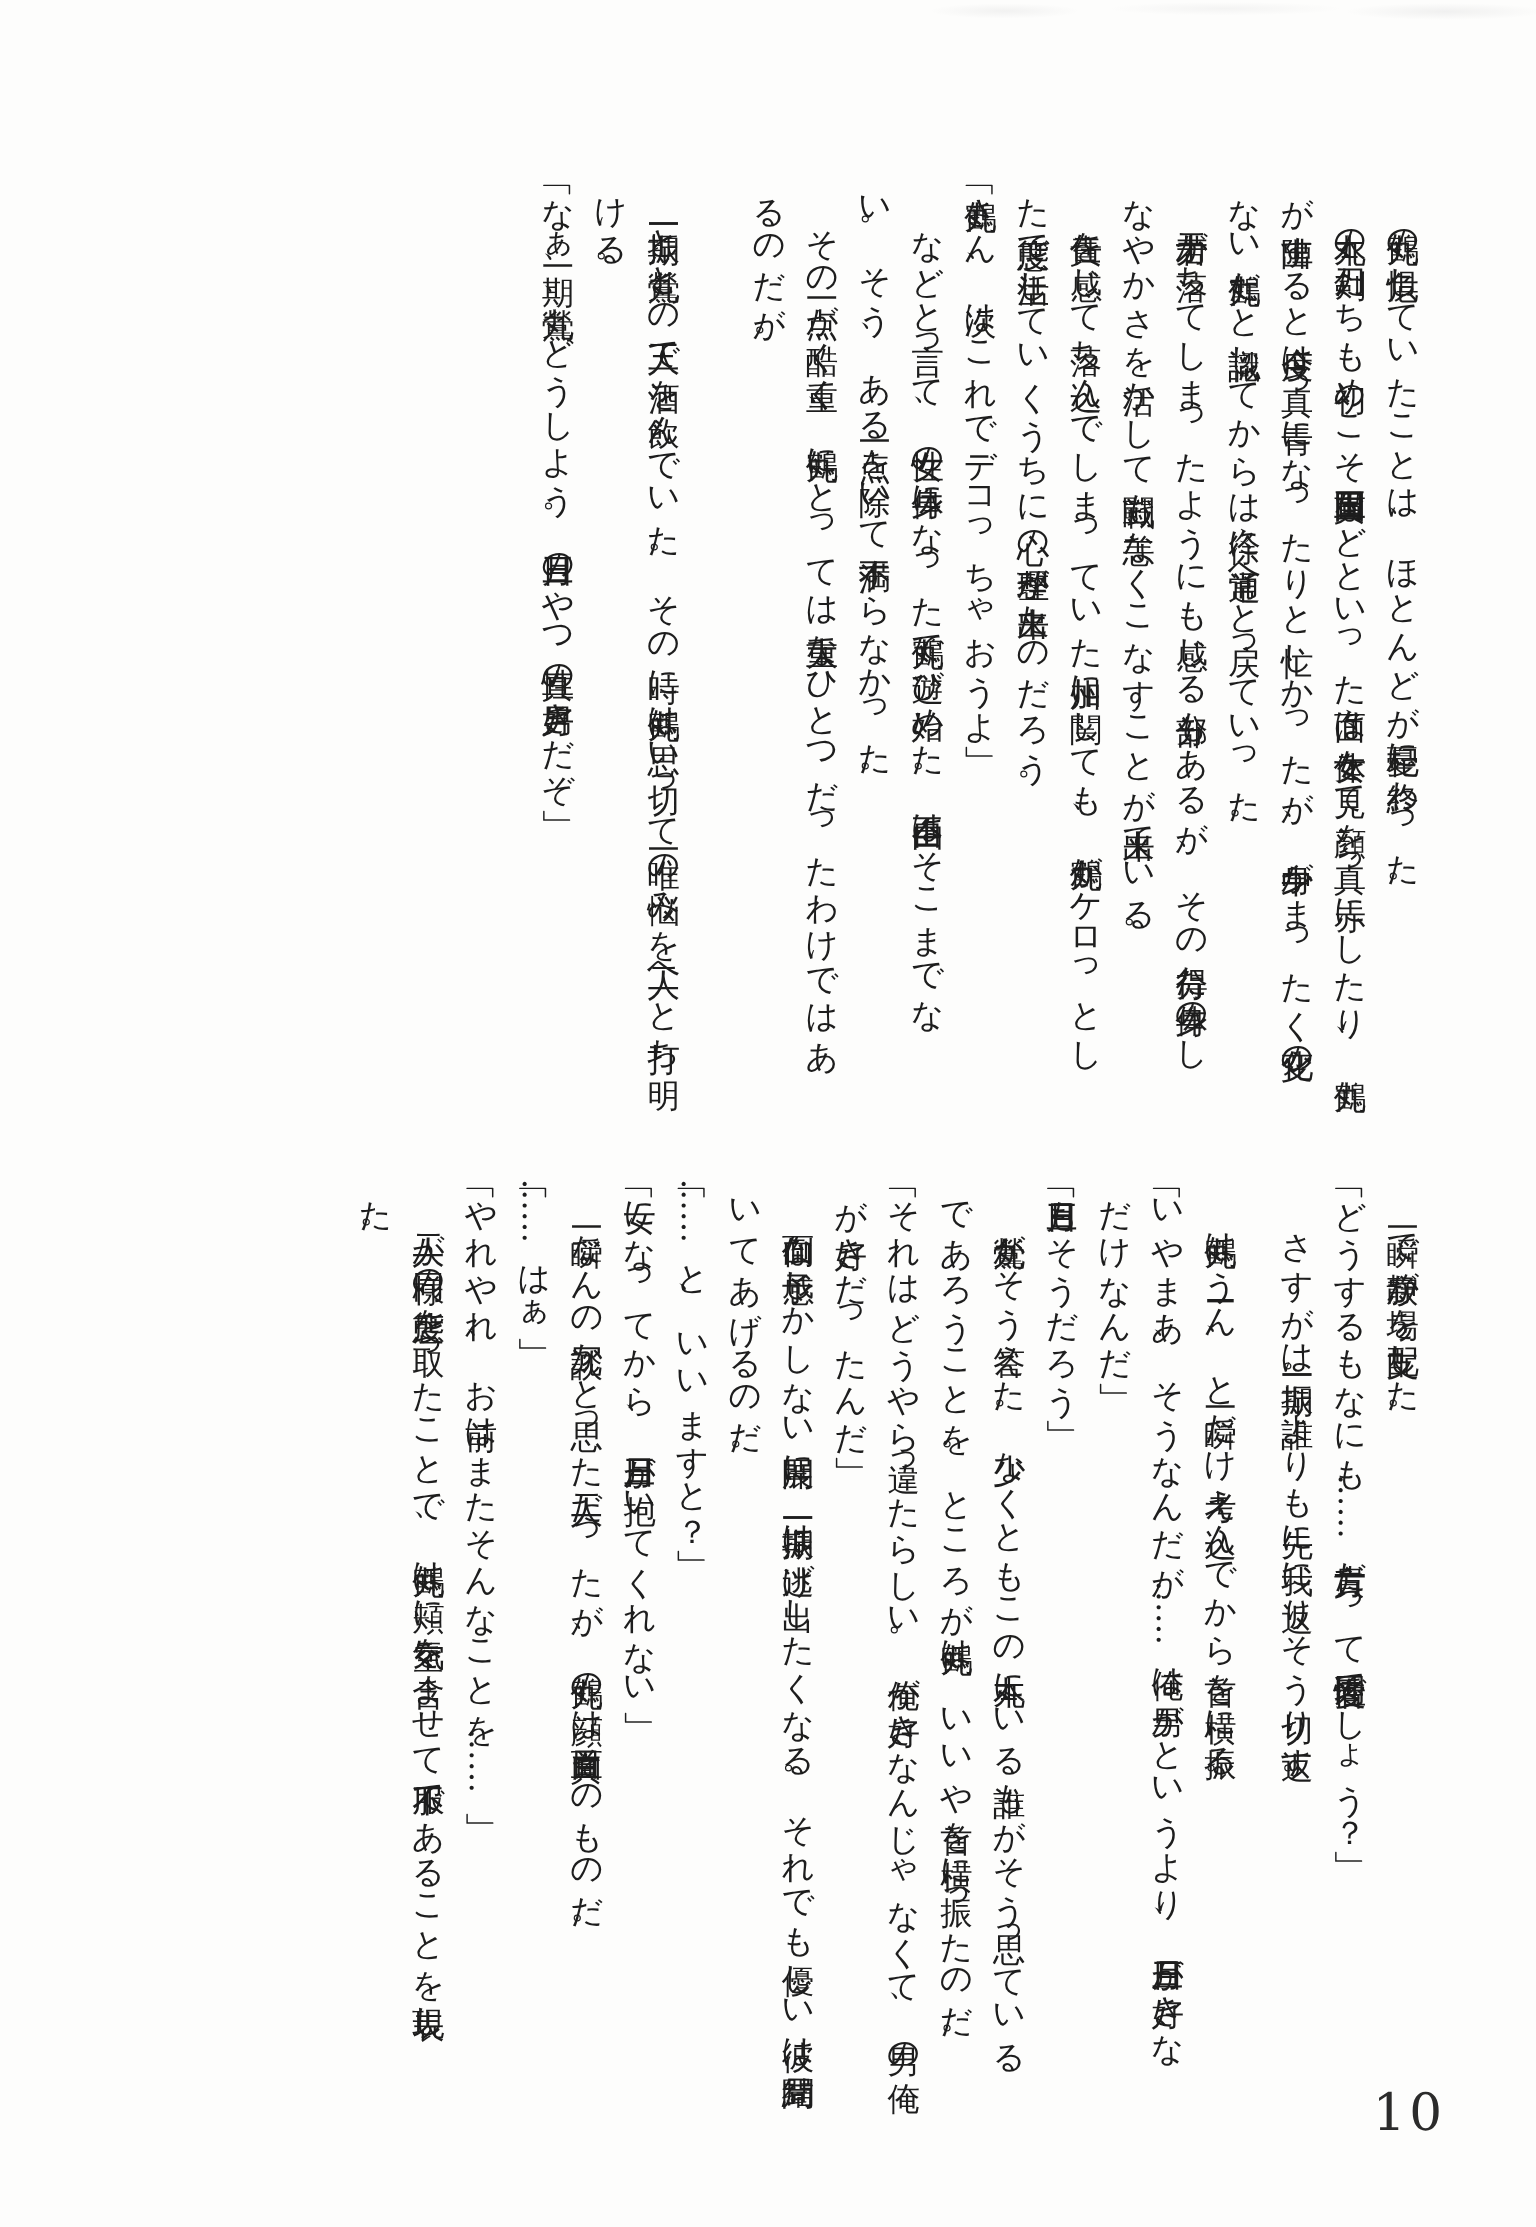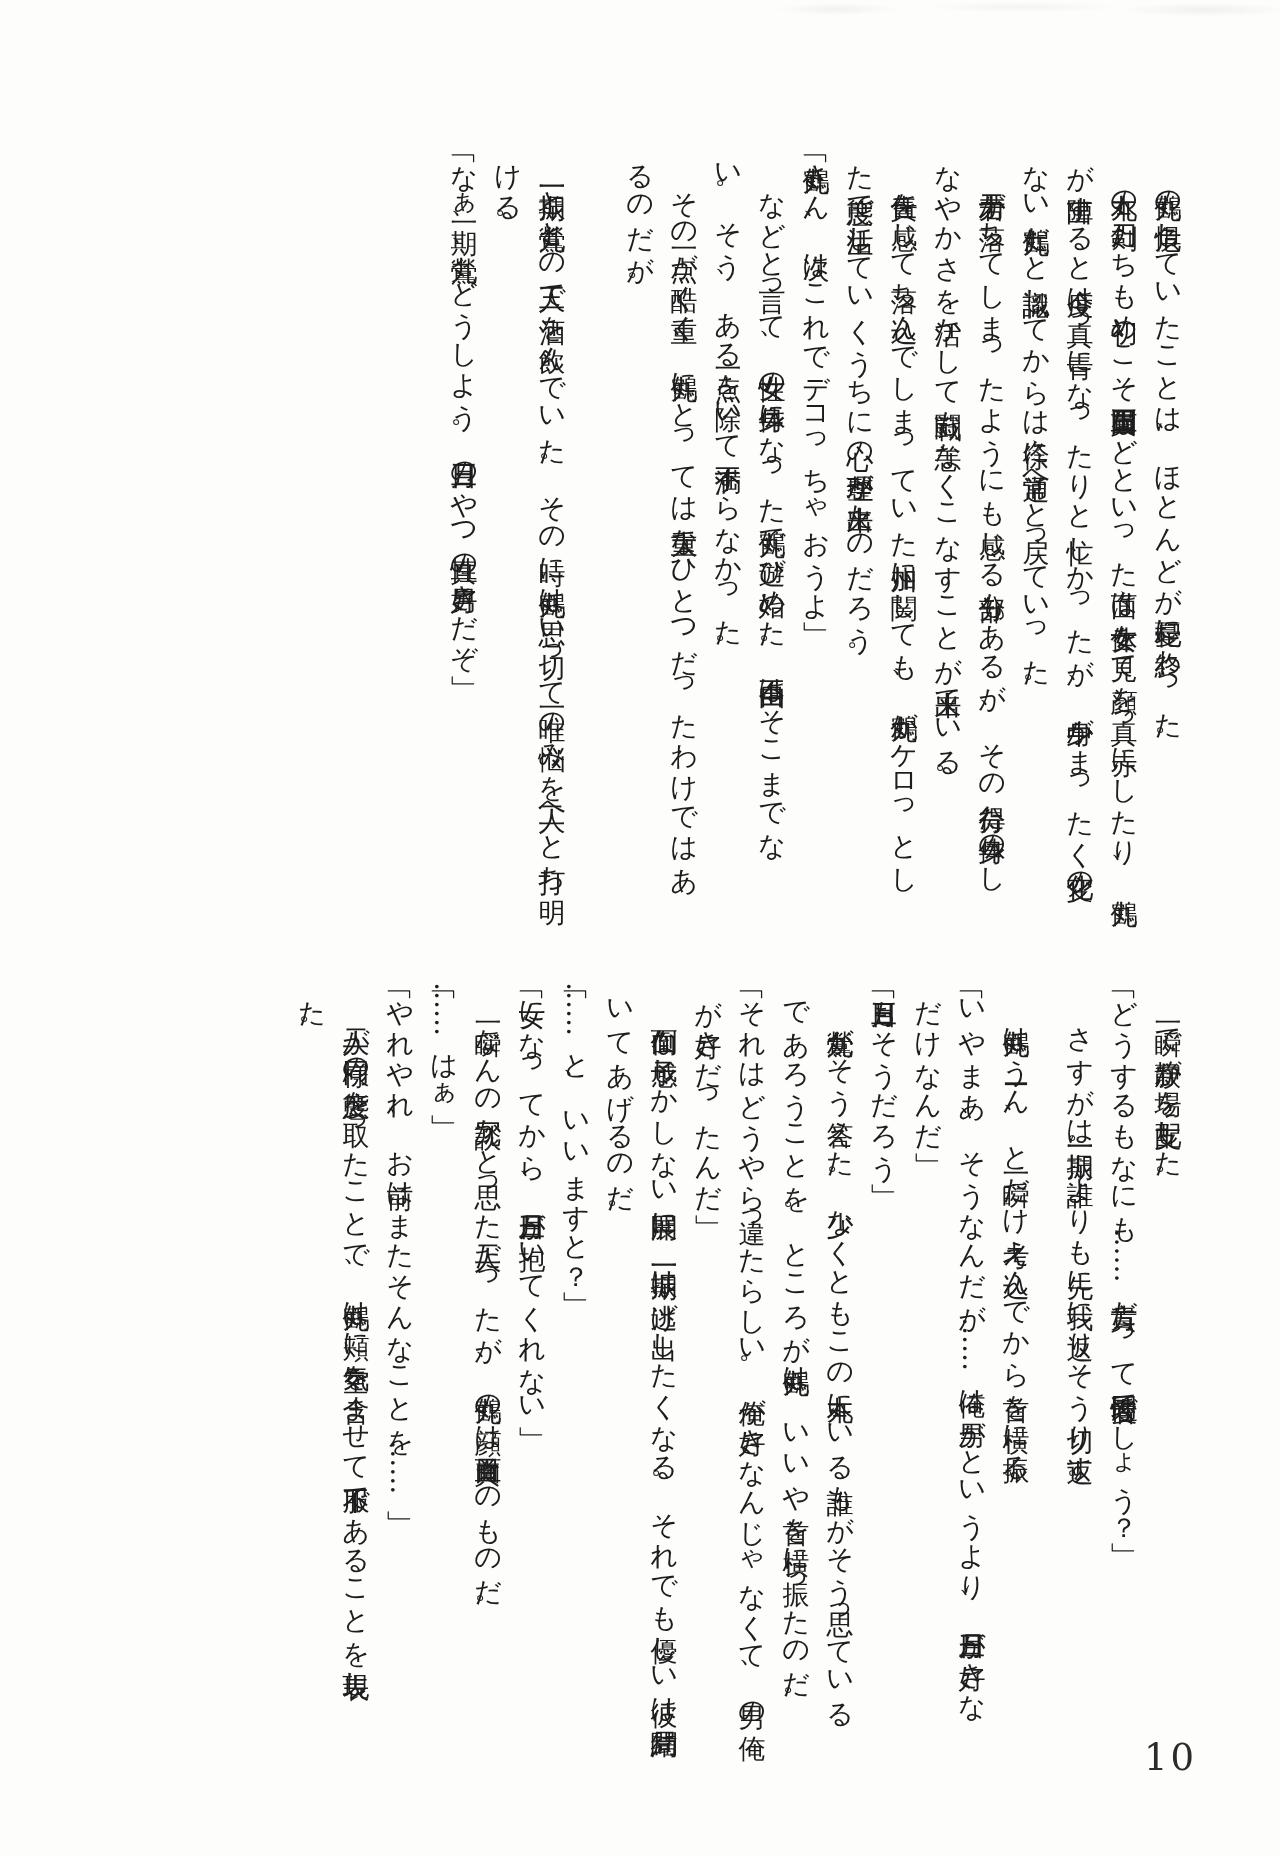--- a/index.html
+++ b/index.html
@@ -50,21 +50,21 @@
     text-indent: 0;
   }
   .vtext p.indent { text-indent: 1em; }
   
   .vtext p.gap-large { margin-right: 44px; }
   .vtext p.gap-small { margin-right: 20px; }
   .page-number {
     position: absolute;
     top: 1736px;
     left: 1144px;
-    font-size: 37px;
+    font-size: 43px;
     letter-spacing: 3px;
     color: #2b2b2b;
     font-family: "DejaVu Serif", "Liberation Serif", serif;
   }
 </style>
 </head>
 <body>
 
 <div class="page">
   <div class="scan-artifact"></div>

